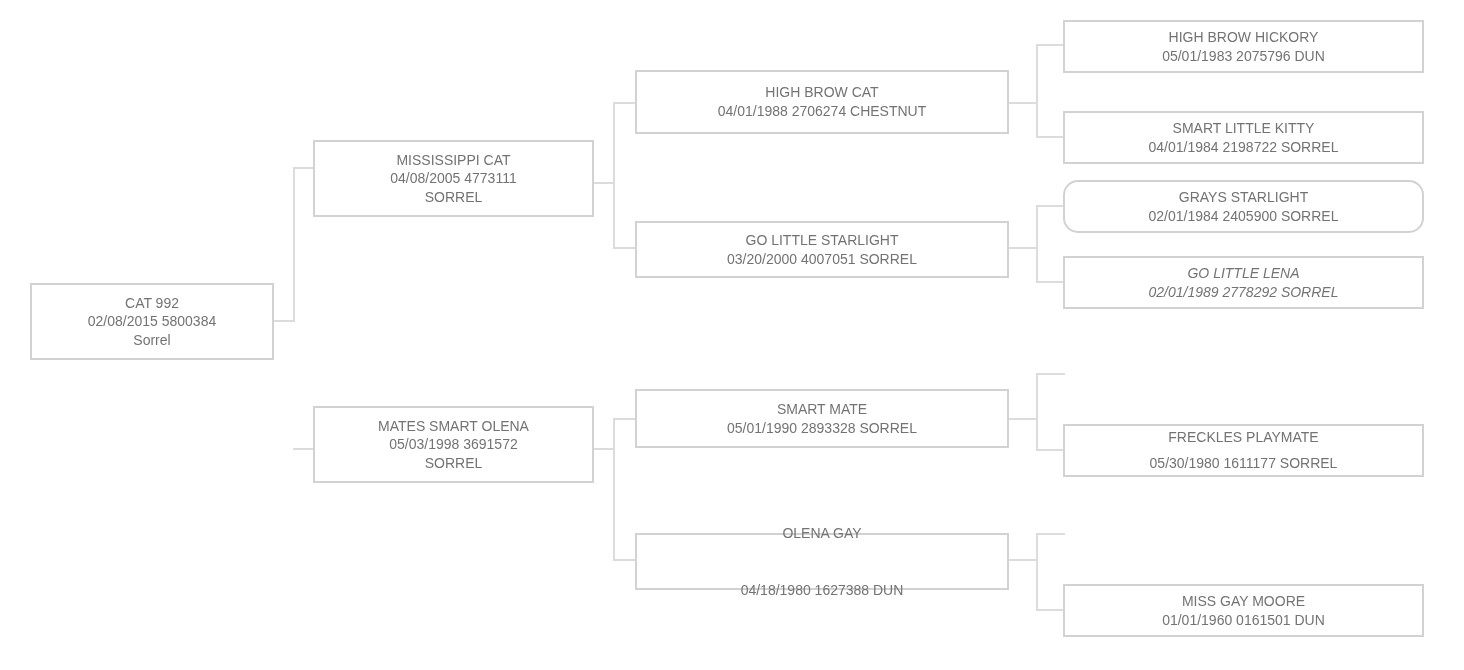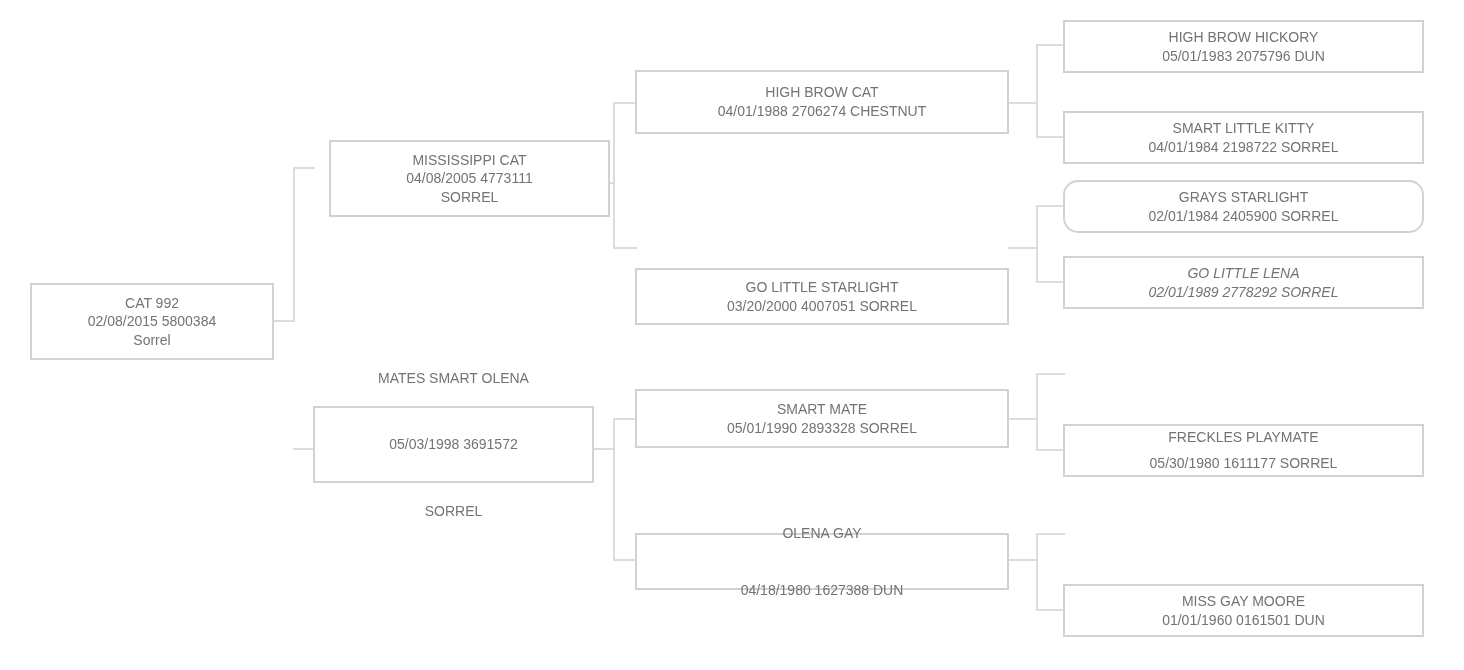--- a/index.html
+++ b/index.html
@@ -85,38 +85,38 @@
   <div class="conn-v" style="left:1036px; top:533px; height:78px;"></div>
   <div class="conn-h" style="left:1036px; top:533px; width:29px;"></div>
   <div class="conn-h" style="left:1036px; top:609px; width:29px;"></div>
 
   <div class="node" style="left:30px; top:283px; width:244px; height:77px;">
     <span class="line">CAT 992</span>
     <span class="line">02/08/2015 5800384</span>
     <span class="line">Sorrel</span>
   </div>
 
-  <div class="node" style="left:313px; top:140px; width:281px; height:77px;margin-left:16px;">
+  <div class="node" style="left:313px; top:140px; width:281px; height:77px;">
     <span class="line">MISSISSIPPI CAT</span>
     <span class="line">04/08/2005 4773111</span>
     <span class="line">SORREL</span>
   </div>
 
-  <div class="node" style="left:313px; top:406px; width:281px; height:77px;gap:48px;">
+  <div class="node" style="left:313px; top:406px; width:281px; height:77px;">
     <span class="line">MATES SMART OLENA</span>
     <span class="line">05/03/1998 3691572</span>
     <span class="line">SORREL</span>
   </div>
 
   <div class="node" style="left:635px; top:70px; width:374px; height:64px;">
     <span class="line">HIGH BROW CAT</span>
     <span class="line">04/01/1988 2706274 CHESTNUT</span>
   </div>
 
-  <div class="node" style="left:635px; top:221px; width:374px; height:57px;margin-top:47px;">
+  <div class="node" style="left:635px; top:221px; width:374px; height:57px;">
     <span class="line">GO LITTLE STARLIGHT</span>
     <span class="line">03/20/2000 4007051 SORREL</span>
   </div>
 
   <div class="node" style="left:635px; top:389px; width:374px; height:59px;">
     <span class="line">SMART MATE</span>
     <span class="line">05/01/1990 2893328 SORREL</span>
   </div>
 
   <div class="node" style="left:635px; top:533px; width:374px; height:57px;gap:38px;">

